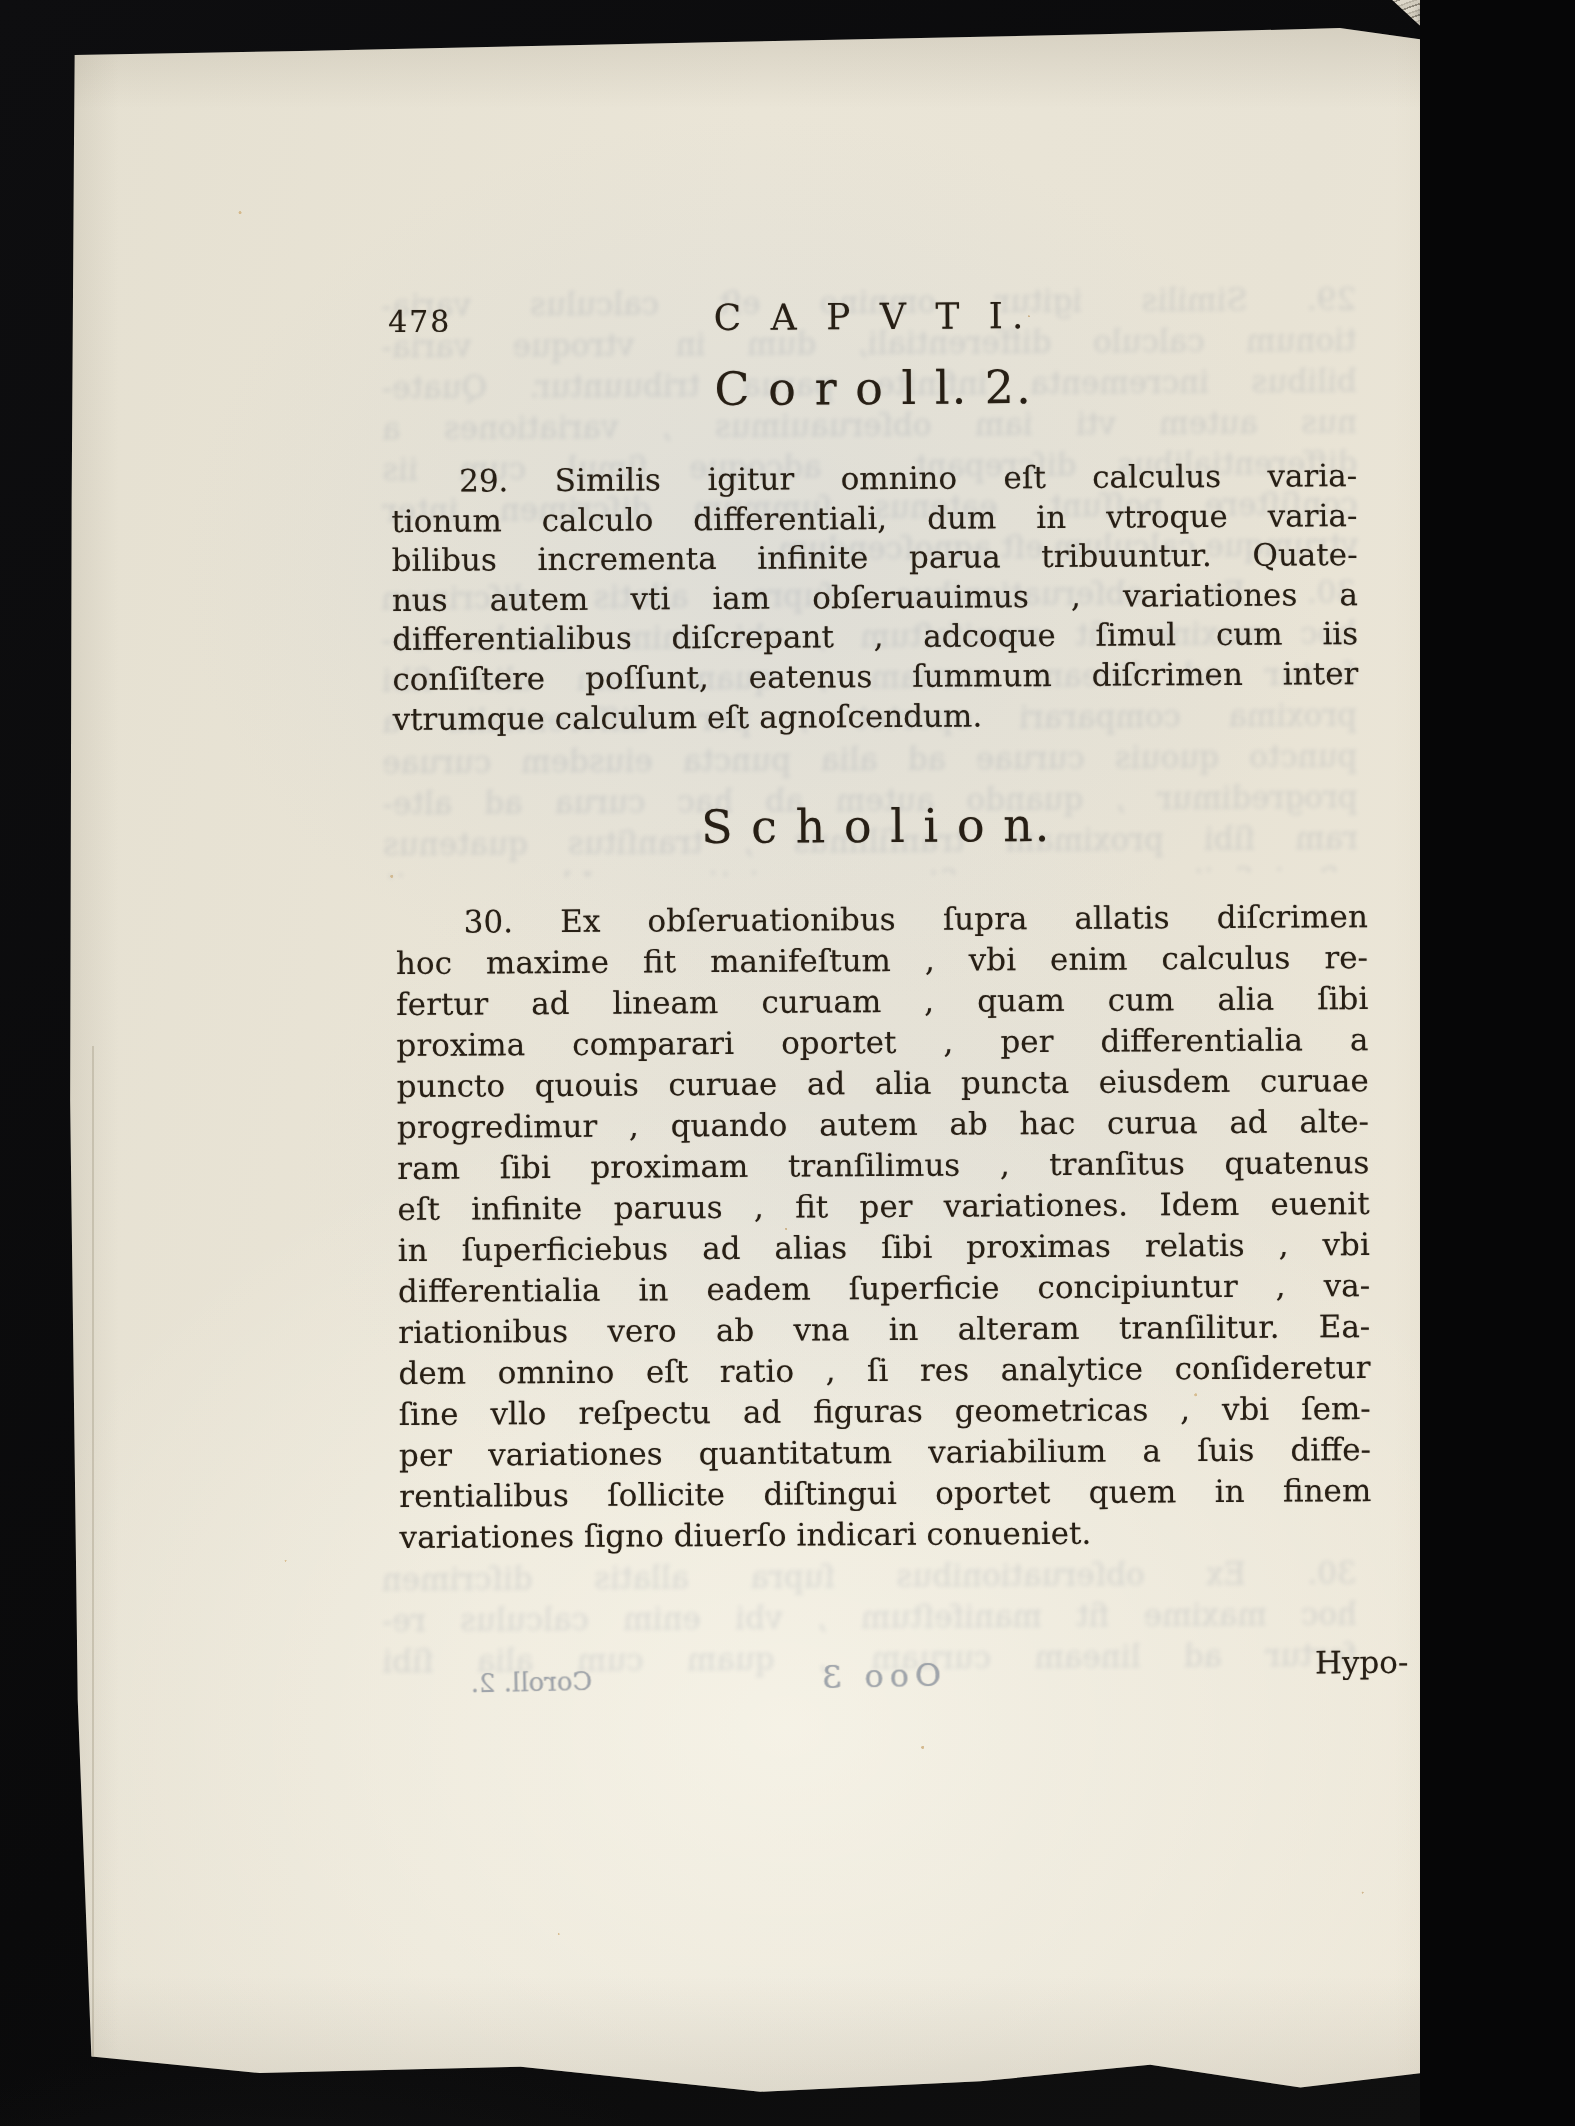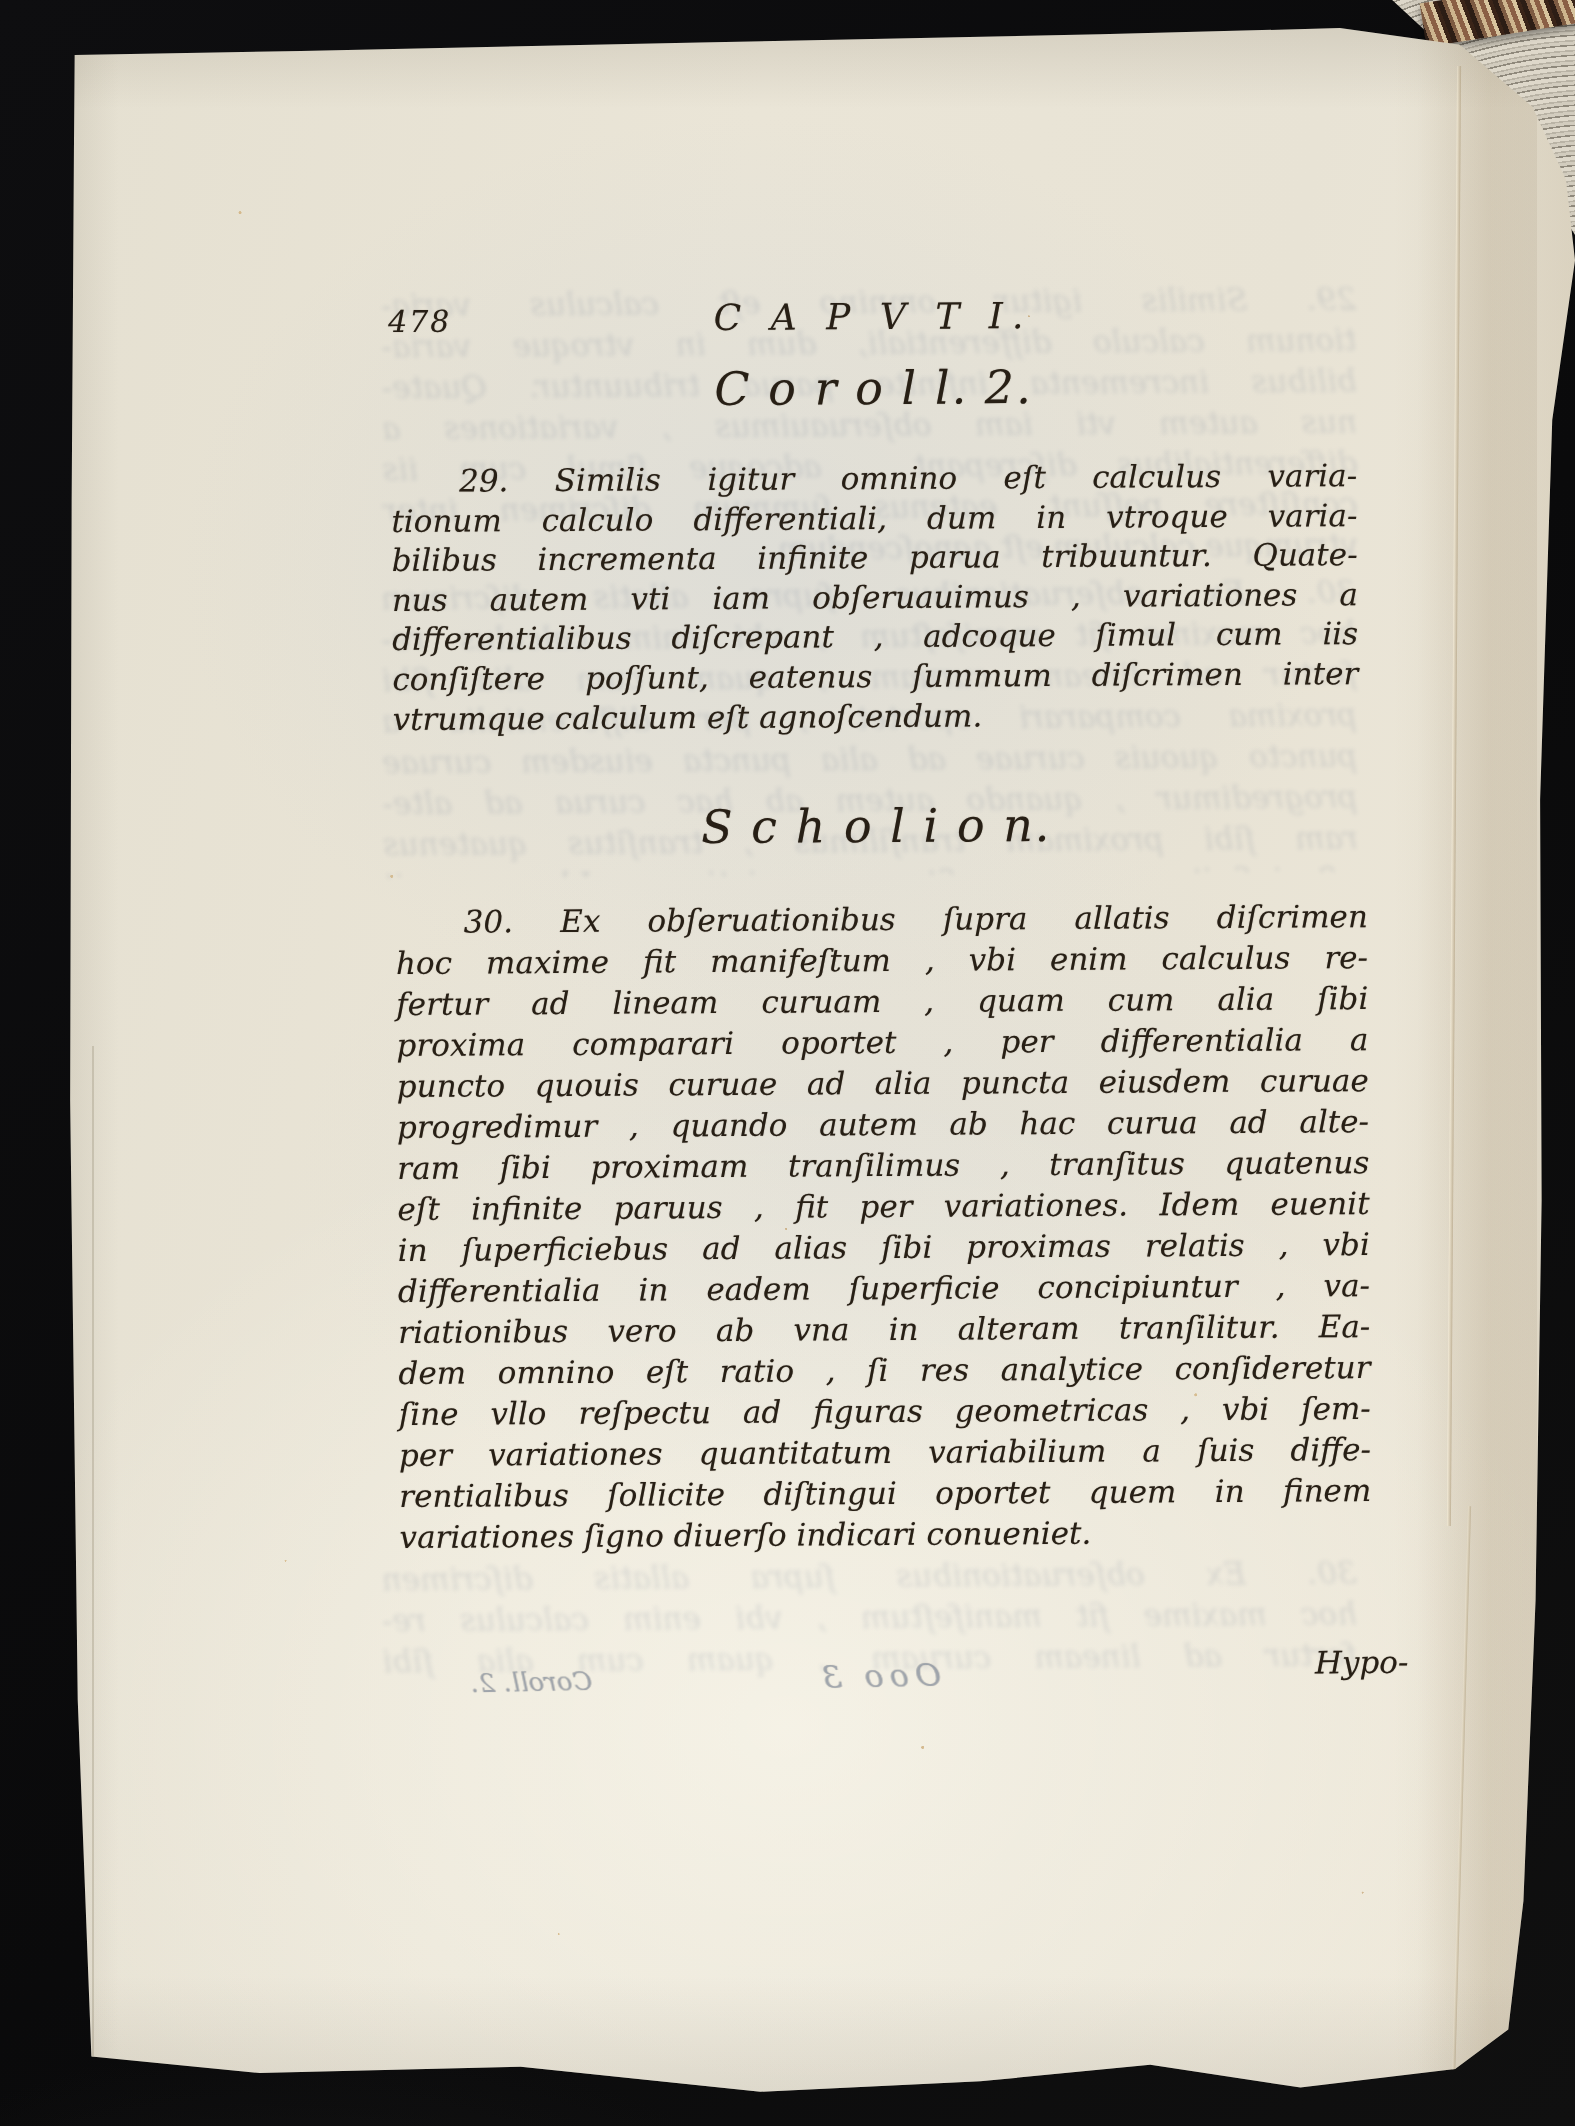--- a/index.html
+++ b/index.html
@@ -1,22 +1,21 @@
 <!DOCTYPE html>
 <html><head>
 <meta charset="utf-8">
 <style>
   html,body{margin:0;padding:0;background:#060607;}
   .photo{
-    position:relative;width:1575px;height:2126px;overflow:hidden;
+    position:relative;width:1420px;height:2126px;overflow:hidden;
     background:
       radial-gradient(ellipse 900px 500px at 20% 110%, #161616 0%, transparent 60%),
       linear-gradient(135deg,#0e0e10 0%,#0a0a0b 55%,#101010 100%);
     font-family:"DejaVu Serif", serif;
-    font-style:italic;
   }
 
   
   .top-edge{
     position:absolute;left:1352px;top:0;width:223px;height:235px;
     background:
       repeating-radial-gradient(ellipse 300px 230px at 112% 138%,
         #8f897c 0 2px,#d2ccbe 2px 6px,#b9b3a5 6px 8px,#ded8ca 8px 13px);
     clip-path:polygon(18% 0,100% 0,100% 100%,62% 42%,34% 14%);
   }

